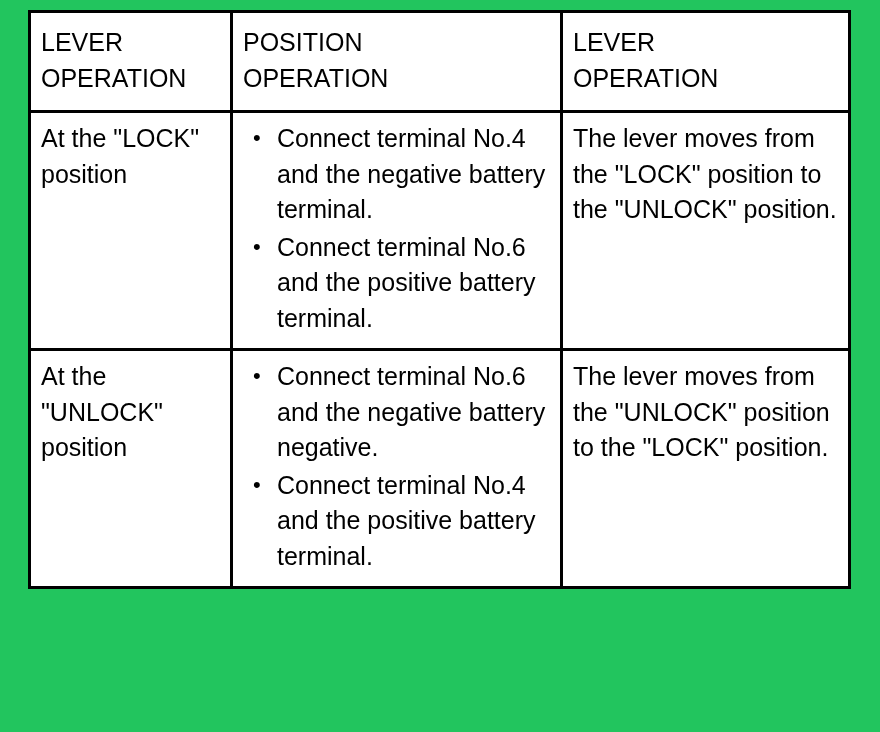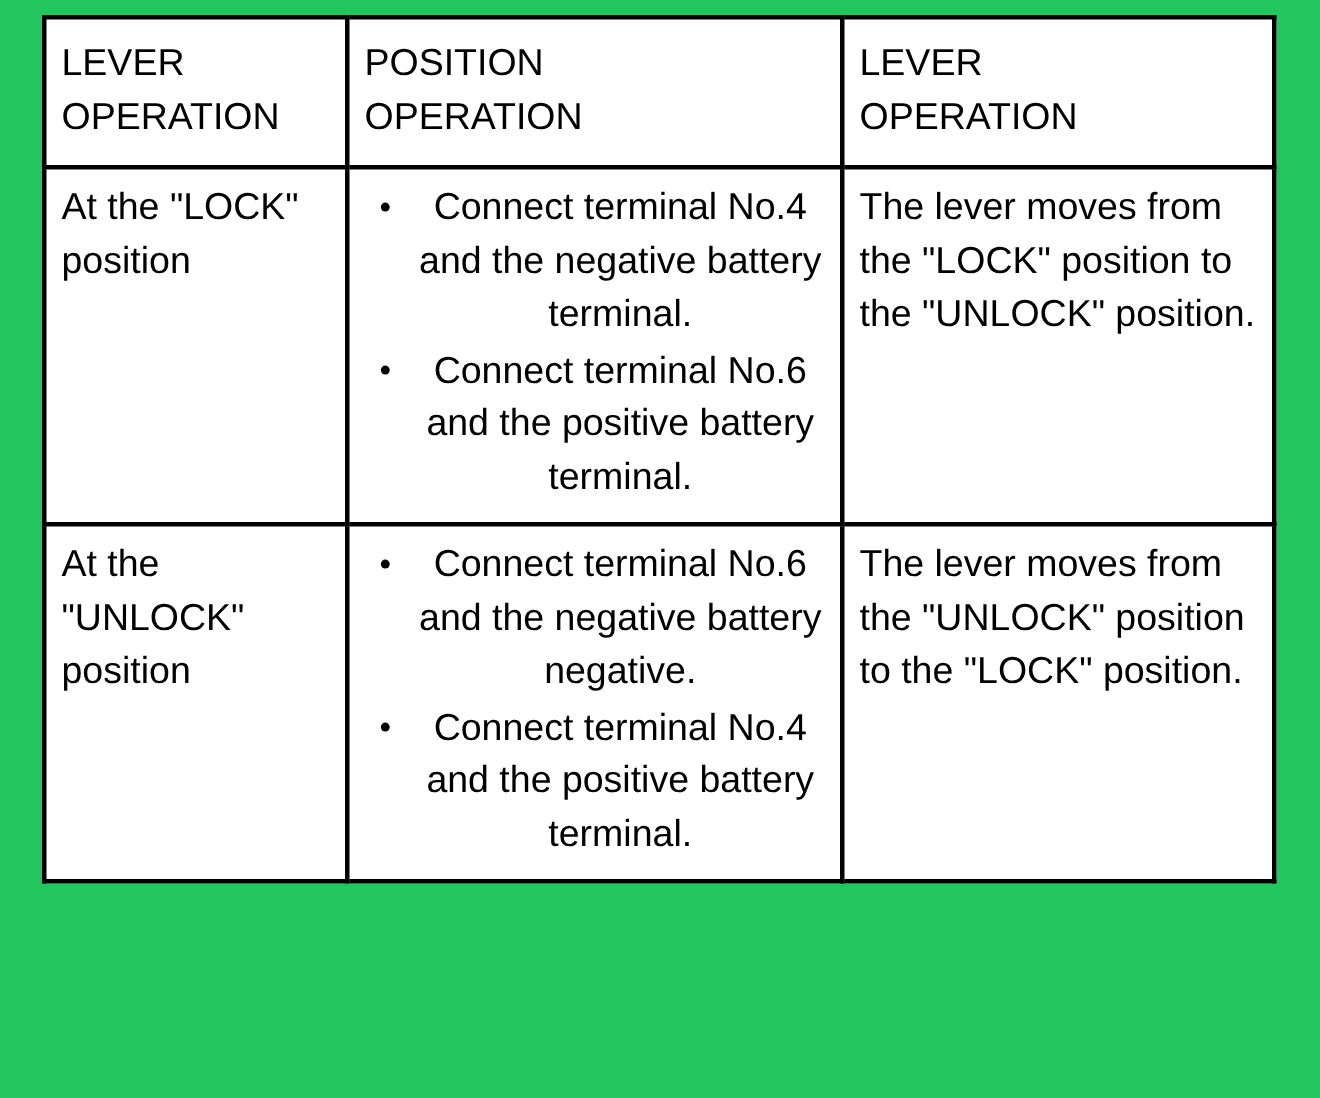--- a/index.html
+++ b/index.html
@@ -53,21 +53,20 @@
     display: block;
     white-space: pre;
   }
   .cell-text {
     display: block;
   }
   ul.bullets {
     margin: 0;
     padding: 0 0 0 34px;
     list-style: none;
-    text-align: center;
   }
   ul.bullets li {
     position: relative;
     margin: 0 0 2px 0;
     padding: 0;
   }
   ul.bullets li:last-child {
     margin-bottom: 0;
   }
   ul.bullets li::before {

